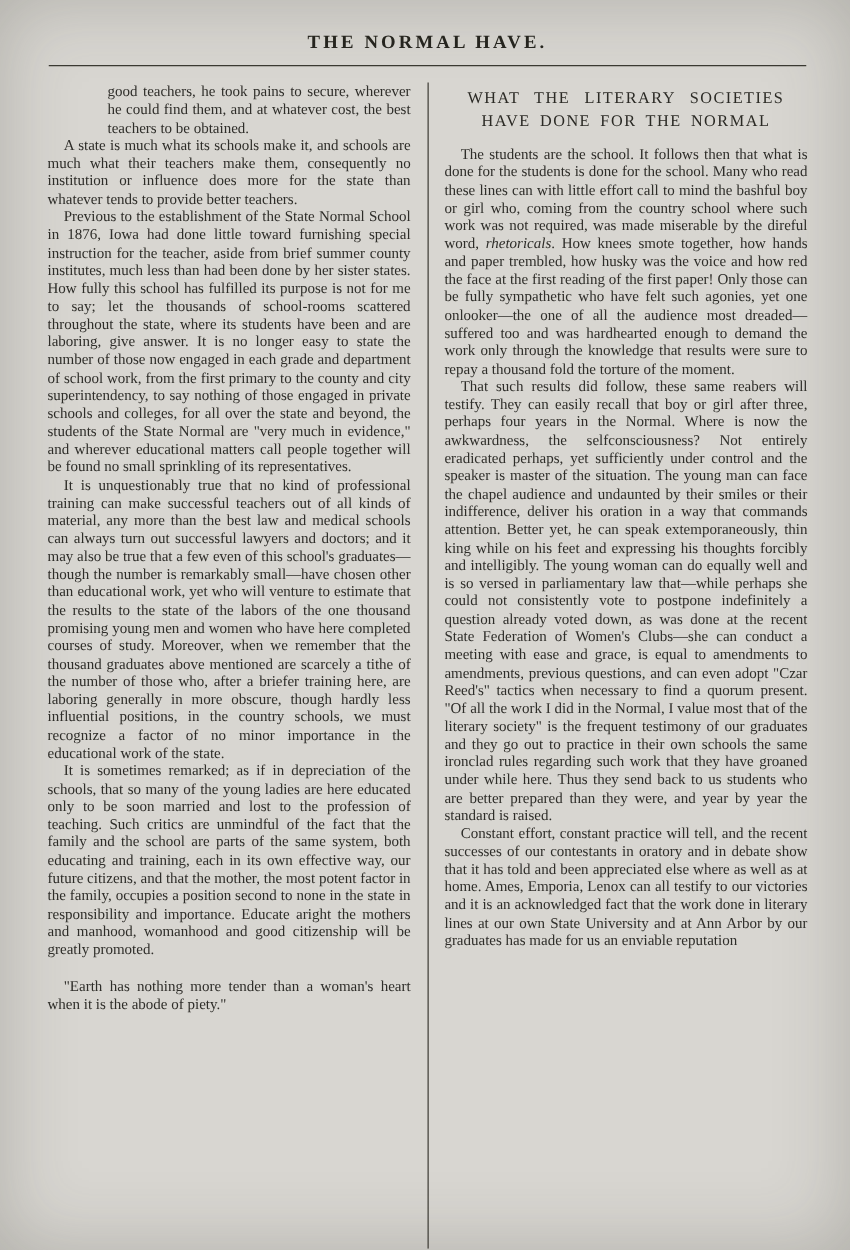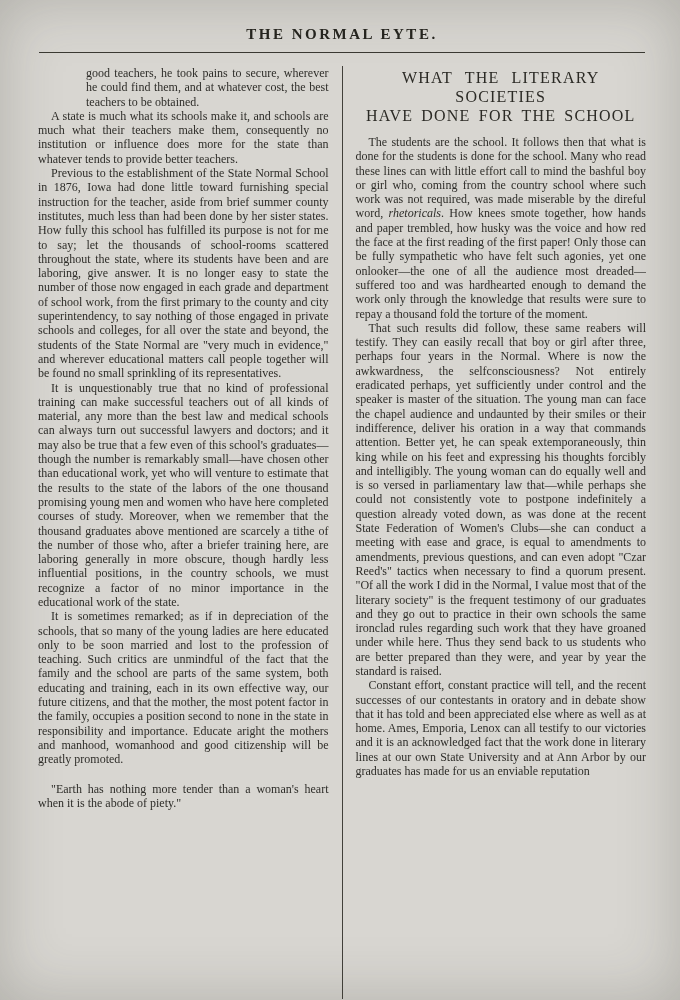--- a/index.html
+++ b/index.html
@@ -51,57 +51,57 @@
   .col-divider {
     width: 1px;
     background: #42403a;
     align-self: stretch;
   }
   .para { text-indent: 13px; }
   .para.no-indent { text-indent: 0; margin-left: 48px; }
   .para.quote { margin-top: 15px; }
   .article-heading {
     font-weight: normal;
-    font-size: 16px;
+    font-size: 13px;
     letter-spacing: 1.2px;
     line-height: 19px;
     text-align: center;
     color: #2b2a25;
     margin: 2px 0 10px 0;
   }
   .article-heading .hline { display: block; }
   .article-heading .hline.w1 { word-spacing: 7px; }
   .article-heading .hline.w2 { word-spacing: 3px; }
   em { font-style: italic; margin-top: 21px; }
 </style>
 </head>
 <body>
 
 <div class="page">
 
-  <h1 class="masthead">THE NORMAL EYTE.</h1>
+  <h1 class="masthead">THE NORMAL HAVE.</h1>
   <div class="head-rule"></div>
 
   <div class="columns">
 
     <div class="col col-left">
       <p class="para no-indent">good teachers, he took pains to secure, wherever he could find them, and at whatever cost, the best teachers to be obtained.</p>
       <p class="para">A state is much what its schools make it, and schools are much what their teachers make them, consequently no institution or influence does more for the state than whatever tends to provide better teachers.</p>
       <p class="para">Previous to the establishment of the State Normal School in 1876, Iowa had done little toward furnishing special instruction for the teacher, aside from brief summer county institutes, much less than had been done by her sister states. How fully this school has fulfilled its purpose is not for me to say; let the thousands of school-rooms scattered throughout the state, where its students have been and are laboring, give answer. It is no longer easy to state the number of those now engaged in each grade and department of school work, from the first primary to the county and city superintendency, to say nothing of those engaged in private schools and colleges, for all over the state and beyond, the students of the State Normal are "very much in evidence," and wherever educational matters call people together will be found no small sprinkling of its representatives.</p>
       <p class="para">It is unquestionably true that no kind of professional training can make successful teachers out of all kinds of material, any more than the best law and medical schools can always turn out successful lawyers and doctors; and it may also be true that a few even of this school's graduates—though the number is remarkably small—have chosen other than educational work, yet who will venture to estimate that the results to the state of the labors of the one thousand promising young men and women who have here completed courses of study. Moreover, when we remember that the thousand graduates above mentioned are scarcely a tithe of the number of those who, after a briefer training here, are laboring generally in more obscure, though hardly less influential positions, in the country schools, we must recognize a factor of no minor importance in the educational work of the state.</p>
       <p class="para">It is sometimes remarked; as if in depreciation of the schools, that so many of the young ladies are here educated only to be soon married and lost to the profession of teaching. Such critics are unmindful of the fact that the family and the school are parts of the same system, both educating and training, each in its own effective way, our future citizens, and that the mother, the most potent factor in the family, occupies a position second to none in the state in responsibility and importance. Educate aright the mothers and manhood, womanhood and good citizenship will be greatly promoted.</p>
       <p class="para quote">"Earth has nothing more tender than a woman's heart when it is the abode of piety."</p>
     </div>
 
     <div class="col-divider"></div>
 
     <div class="col col-right">
       <h2 class="article-heading">
         <span class="hline w1">WHAT THE LITERARY SOCIETIES</span>
-        <span class="hline w2">HAVE DONE FOR THE SCHOOL</span>
+        <span class="hline w2">HAVE DONE FOR THE NORMAL</span>
       </h2>
       <p class="para"><span>The students are the school.  It follows then that what is done for the students is done for the school.  Many who read these lines can with little effort call to mind the bashful boy or girl who, coming from the country school where such work was not required, was made miserable by the direful word, </span><em>rhetoricals</em><span>.  How knees smote together, how hands and paper trembled, how husky was the voice and how red the face at the first reading of the first paper! Only those can be fully sympathetic who have felt such agonies, yet one onlooker—the one of all the audience most dreaded—suffered too and was hardhearted enough to demand the work only through the knowledge that results were sure to repay a thousand fold the torture of the moment.</span></p>
       <p class="para">That such results did follow, these same reabers will testify.  They can easily recall that boy or girl after three, perhaps four years in the Normal.  Where is now the awkwardness, the selfconsciousness? Not entirely eradicated perhaps, yet sufficiently under control and the speaker is master of the situation. The young man can face the chapel audience and undaunted by their smiles or their indifference, deliver his oration in a way that commands attention.  Better yet, he can speak extemporaneously, thin king while on his feet and expressing his thoughts forcibly and intelligibly.  The young woman can do equally well and is so versed in parliamentary law that—while perhaps she could not consistently vote to postpone indefinitely a question already voted down, as was done at the recent State Federation of Women's Clubs—she can conduct a meeting with ease and grace, is equal to amendments to amendments, previous questions, and can even adopt "Czar Reed's" tactics when necessary to find a quorum present. "Of all the work I did in the Normal, I value most that of the literary society" is the frequent testimony of our graduates and they go out to practice in their own schools the same ironclad rules regarding such work that they have groaned under while here.  Thus they send back to us students who are better prepared than they were, and year by year the standard is raised.</p>
       <p class="para">Constant effort, constant practice will tell, and the recent successes of our contestants in oratory and in debate show that it has told and been appreciated else where as well as at home.  Ames, Emporia, Lenox can all testify to our victories and it is an acknowledged fact that the work done in literary lines at our own State University and at Ann Arbor by our graduates has made for us an enviable reputation</p>
     </div>
 
   </div>
 </div>
 
 </body></html>

